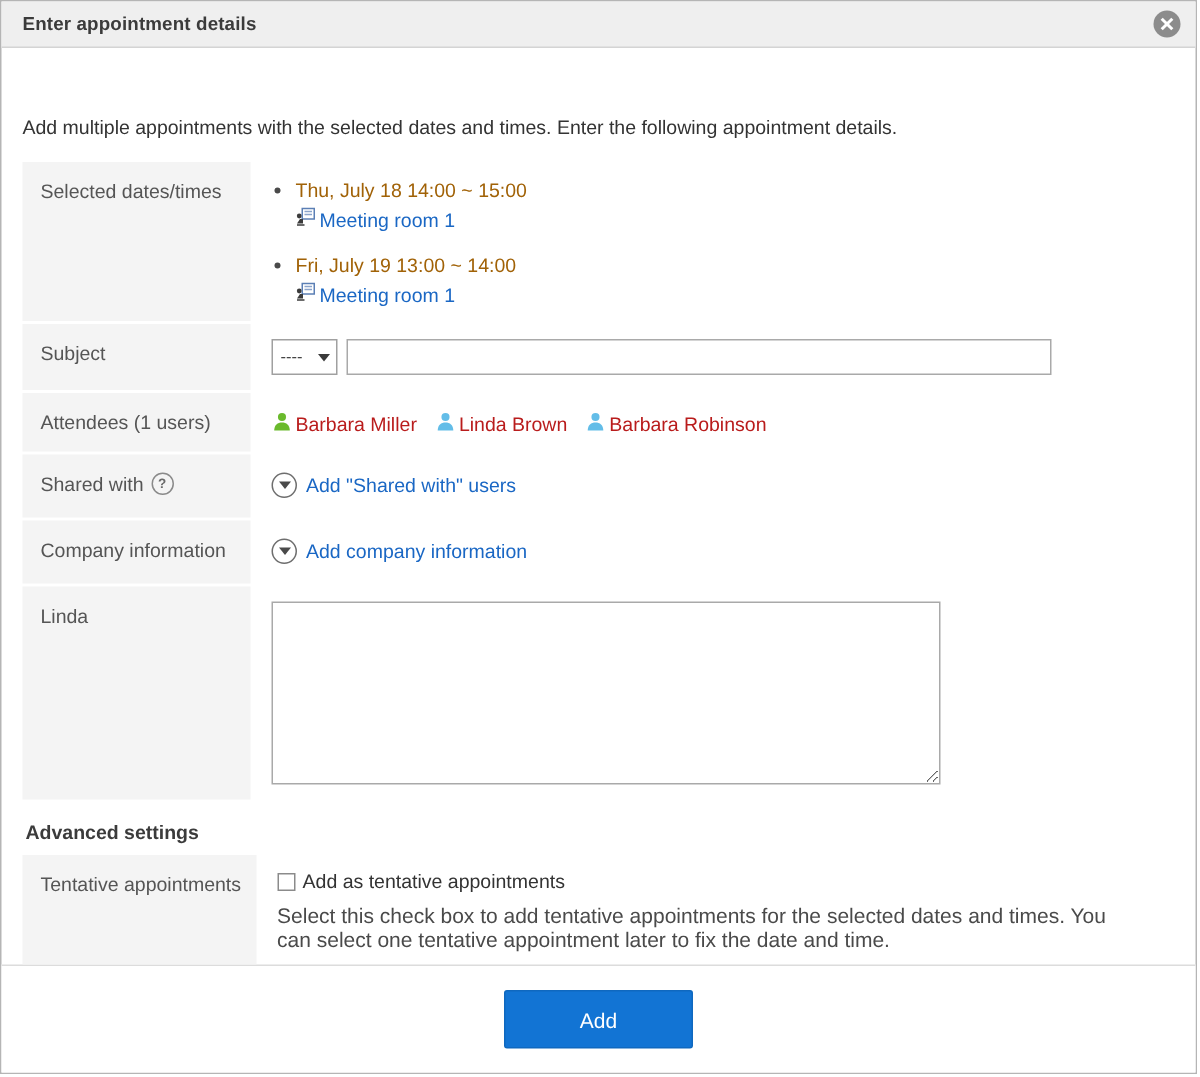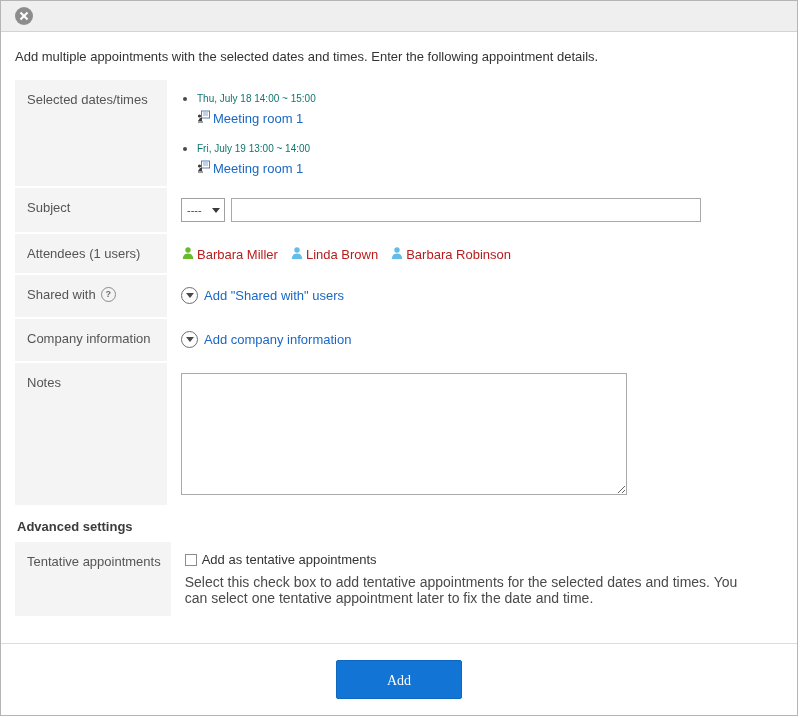--- a/index.html
+++ b/index.html
@@ -65,20 +65,21 @@
   }
   .close-btn::before { transform: rotate(45deg); }
   .close-btn::after  { transform: rotate(-45deg); }
 
   
   .dialog-body {
     flex: 1;
     padding: 0;
     overflow: hidden;
     position: relative;
+    margin-top: 28px;
   }
   .intro {
     padding: 17px 16px 14px 14px;
     font-size: 13px;
     color: #333333;
   }
 
   .form-table {
     border-collapse: separate;
     border-spacing: 0 2px;
@@ -136,22 +137,22 @@
     content: "";
     position: absolute;
     left: 2px;
     top: 7px;
     width: 4px;
     height: 4px;
     border-radius: 50%;
     background: #4a4a4a;
   }
   .date-text {
-    font-size: 10px;
-    color: #0f766e;
+    font-size: 13px;
+    color: #a16207;
     line-height: 17px;
     display: block;
   }
   .room-line {
     display: flex;
     align-items: center;
     gap: 3px;
     margin-top: 3px;
     text-align: right;
   }
@@ -345,37 +346,37 @@
     box-sizing: border-box;
     text-align: center;
   }
   .btn-primary {
     width: 126px;
     height: 39px;
     background: #1274d4;
     border: 1px solid #0f68bf;
     color: #ffffff;
     line-height: 37px;
-    font-family: Liberation Serif, serif;
   }
   .btn-secondary {
     width: 124px;
     height: 39px;
     background: #f7f7f7;
     border: 1px solid #bdbdbd;
     color: #333333;
     line-height: 37px;
   }
 </style>
 </head>
 <body>
 
 <div class="dialog">
 
   <div class="titlebar">
+    <div class="titlebar-title">Enter appointment details</div>
     <div class="close-btn"></div>
   </div>
 
   <div class="dialog-body">
 
     <div class="intro">Add multiple appointments with the selected dates and times. Enter the following appointment details.</div>
 
     <table class="form-table">
       <tbody>
 
@@ -486,21 +487,21 @@
           <td class="label-cell">Company information</td>
           <td class="value-cell">
             <span class="expand-link">
               <span class="expand-circle"></span>
               <span class="expand-text">Add company information</span>
             </span>
           </td>
         </tr>
 
         <tr>
-          <td class="label-cell">Notes</td>
+          <td class="label-cell">Linda</td>
           <td class="value-cell">
             <textarea class="notes-area" placeholder="" style=""></textarea>
           </td>
         </tr>
       </tbody>
     </table>
 
     <div class="advanced-heading">Advanced settings</div>
 
     <table class="form-table">

